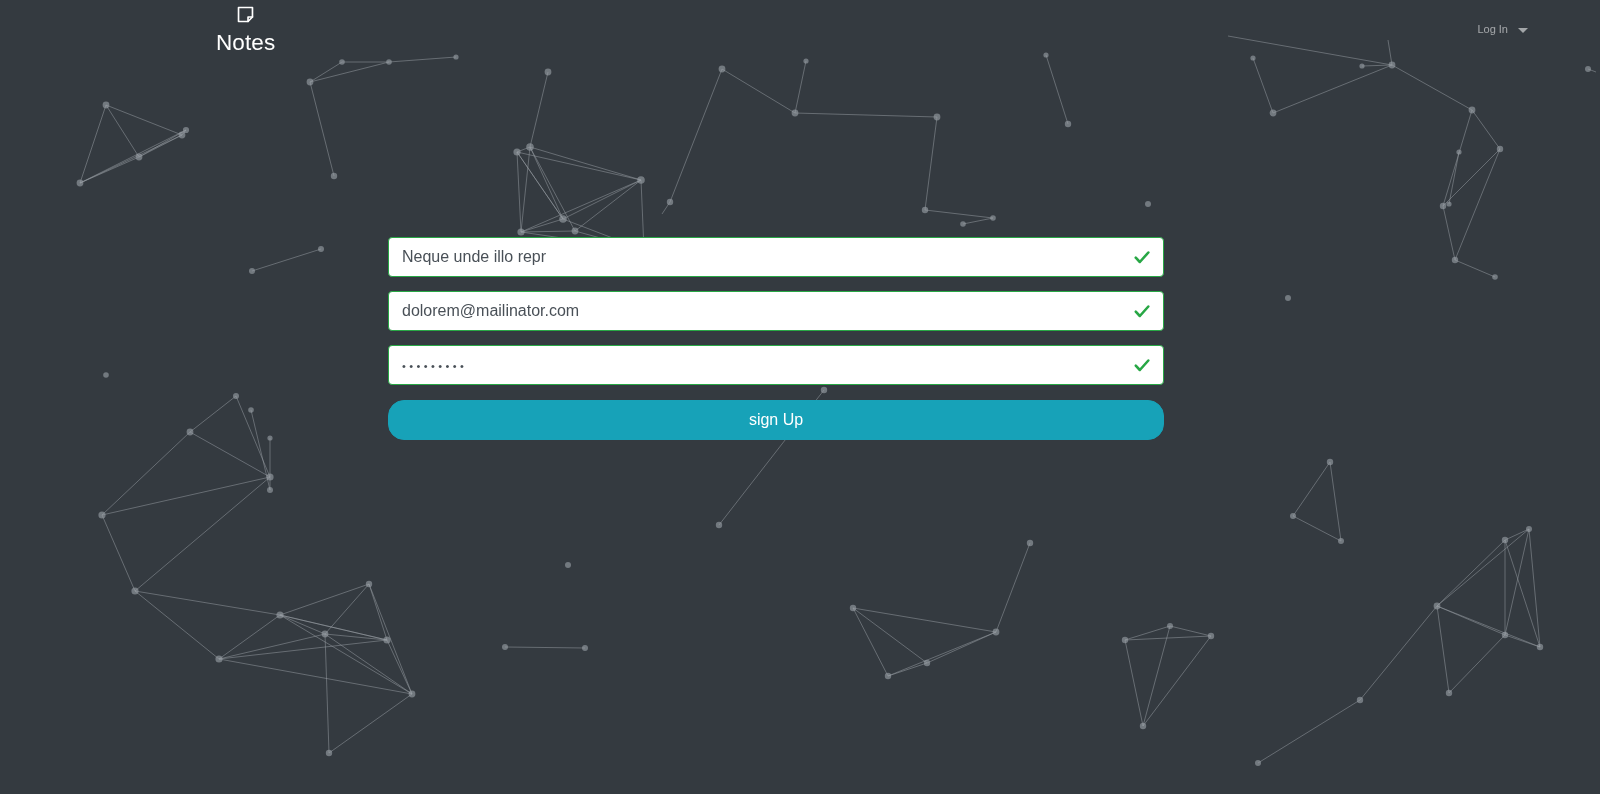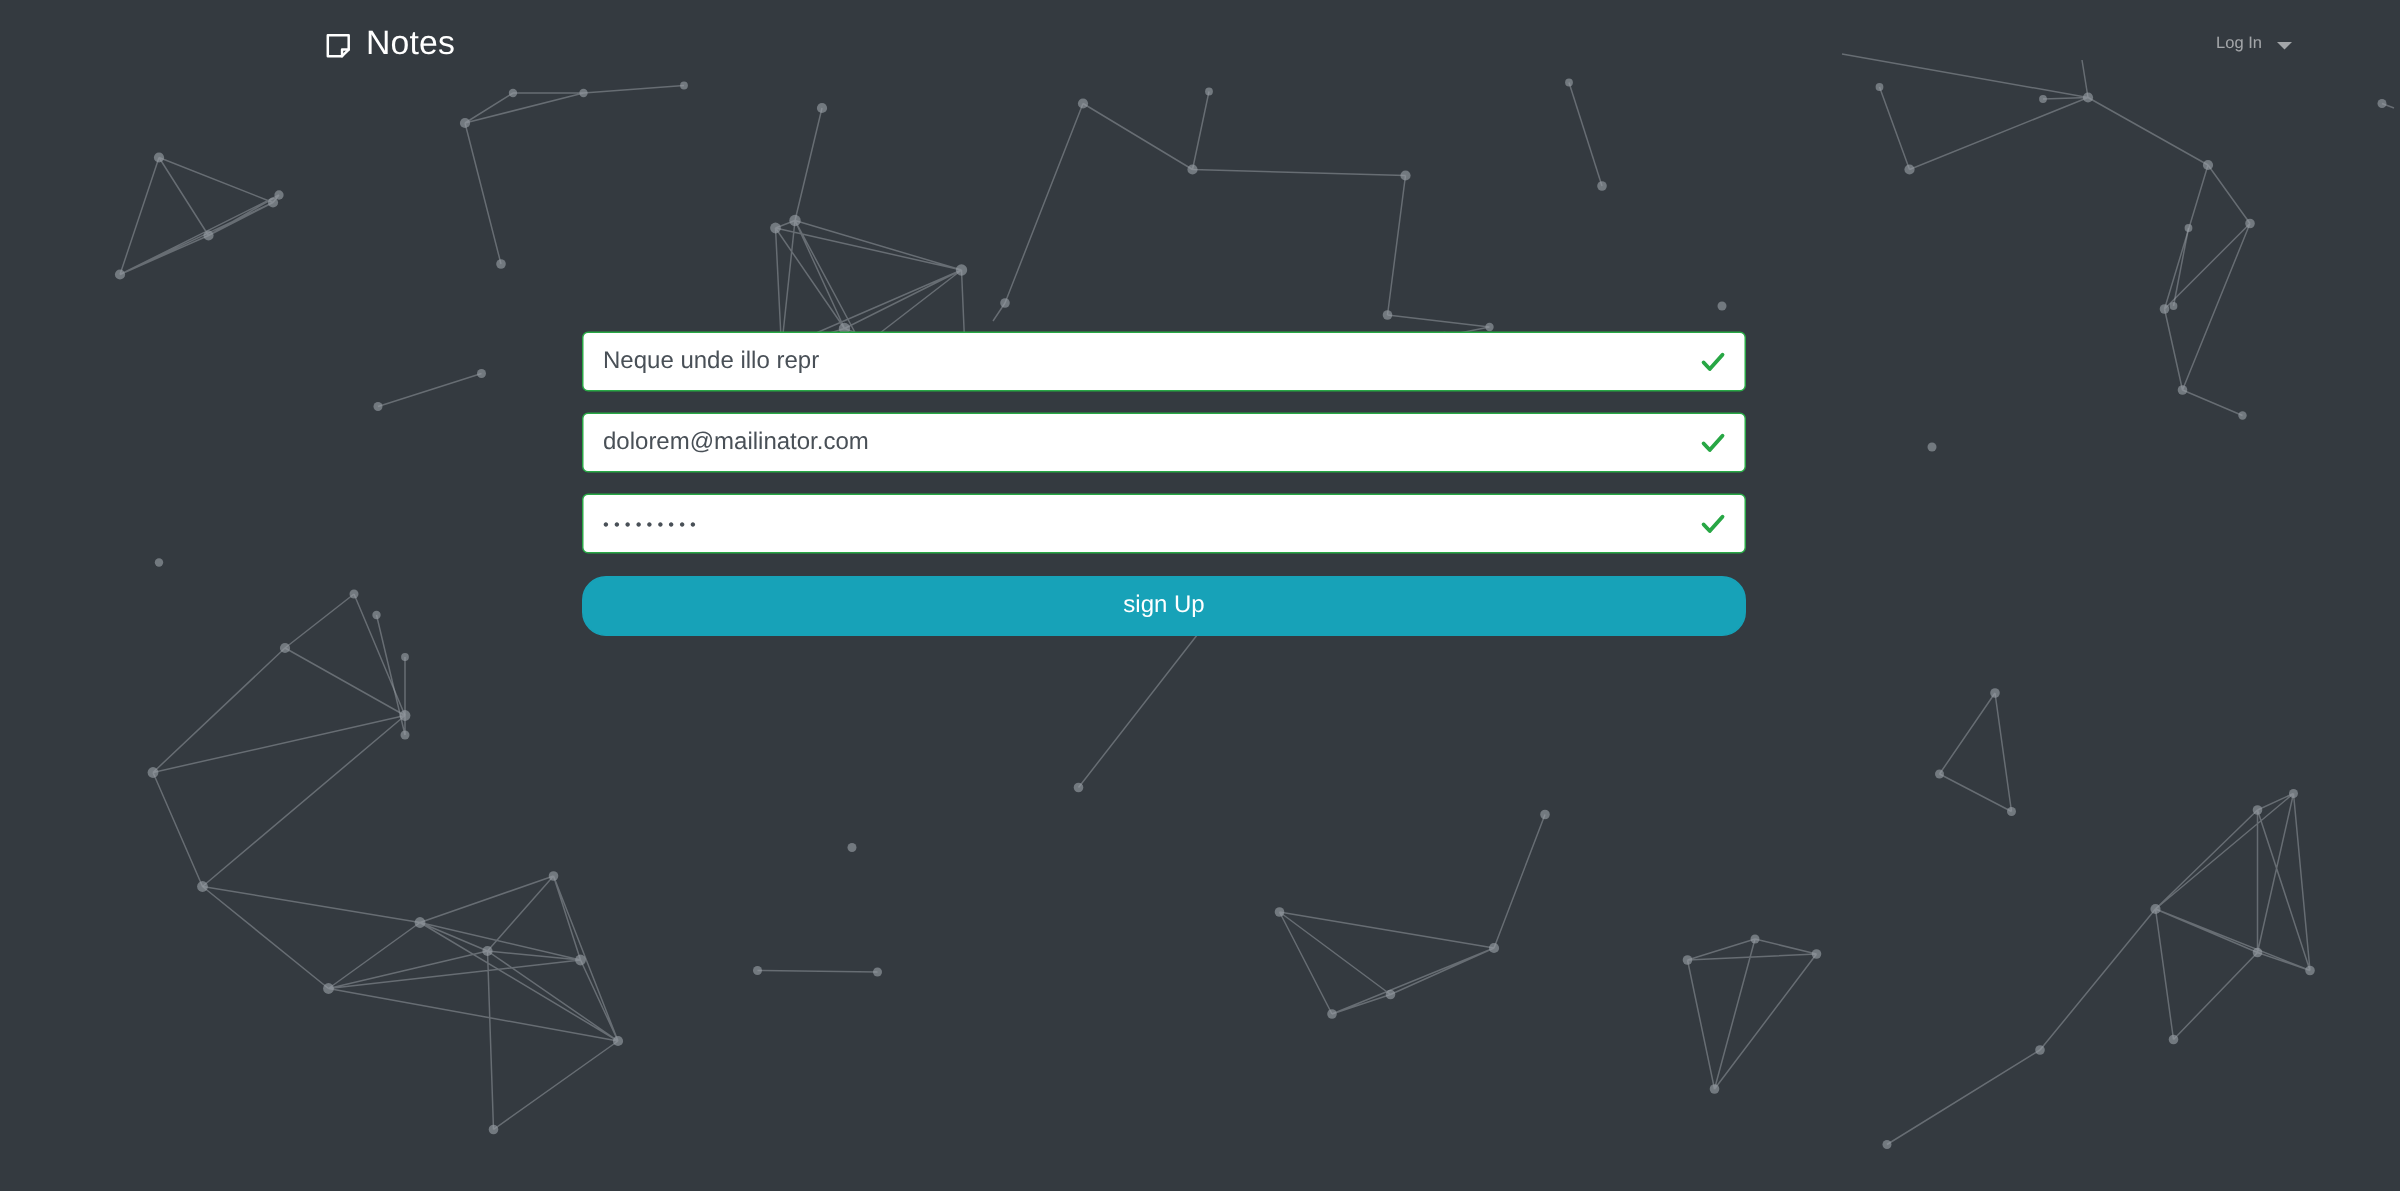--- a/index.html
+++ b/index.html
@@ -40,20 +40,21 @@
   .brand {
     display: flex;
     align-items: center;
     gap: 9px;
     color: #ffffff;
     font-size: 22.5px;
     line-height: 1;
     text-decoration: none;
     font-weight: 400;
     letter-spacing: .1px;
+    flex-direction: column;
   }
   .brand-icon {
     width: 19px; height: 19px;
     display: inline-block;
     position: relative;
     top: 1px;
   }
   .navright {
     display: flex;
     align-items: center;
@@ -76,21 +77,21 @@
     border-left: 5px solid transparent;
     border-right: 5px solid transparent;
     border-top: 5px solid rgba(255,255,255,.55);
     position: relative;
     top: 1px;
   }
   
   .form-wrap {
     position: absolute;
     left: 388px;
-    top: 221px;
+    top: 237px;
     width: 776px;
     z-index: 4;
   }
   .row {
     display: flex;
     gap: 24px;
     margin-bottom: 14px;
   }
   .field {
     position: relative;

